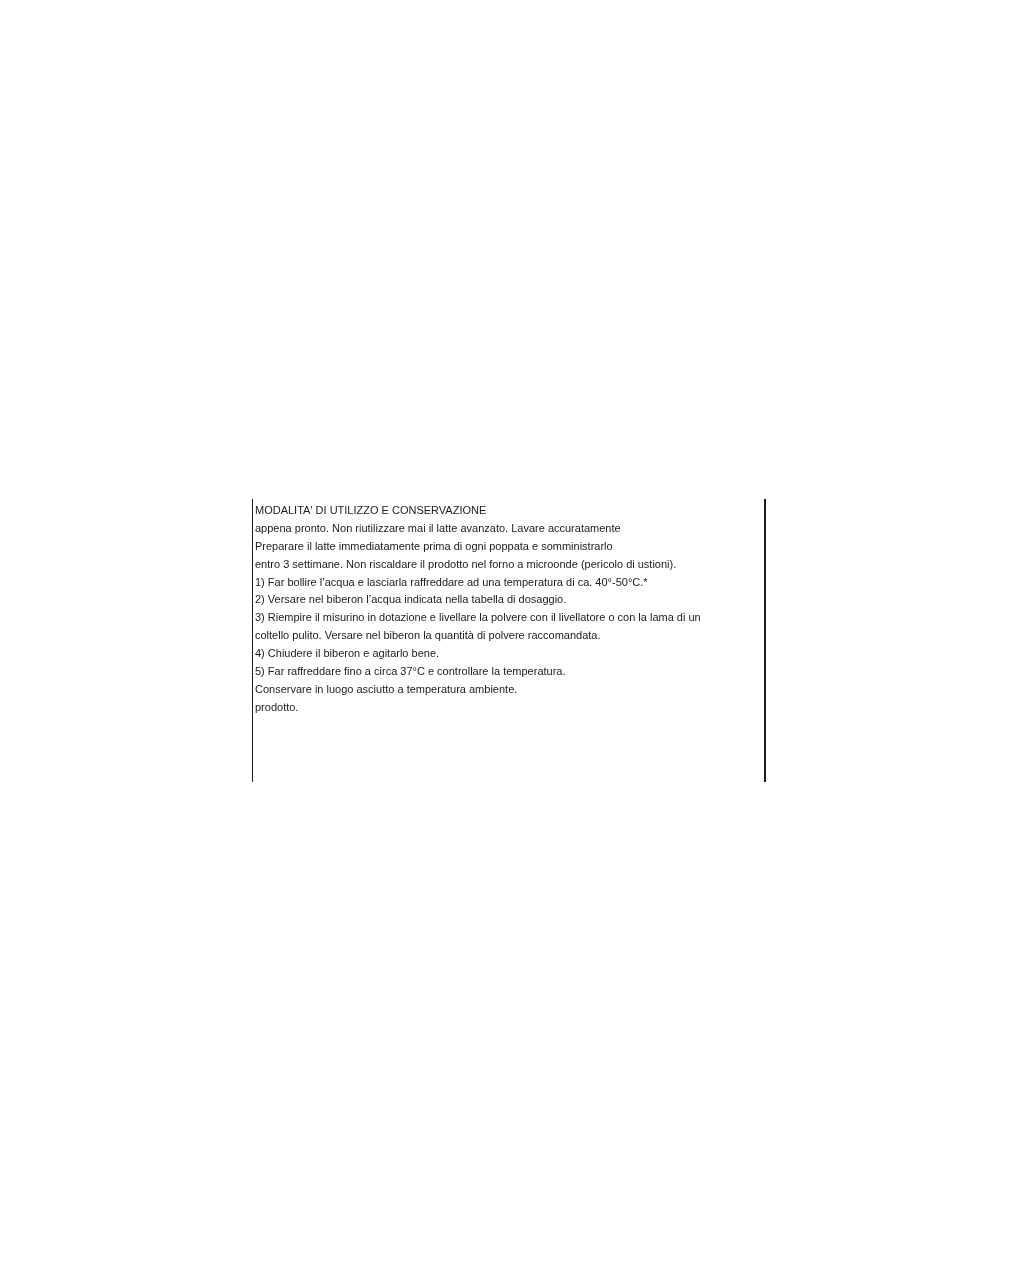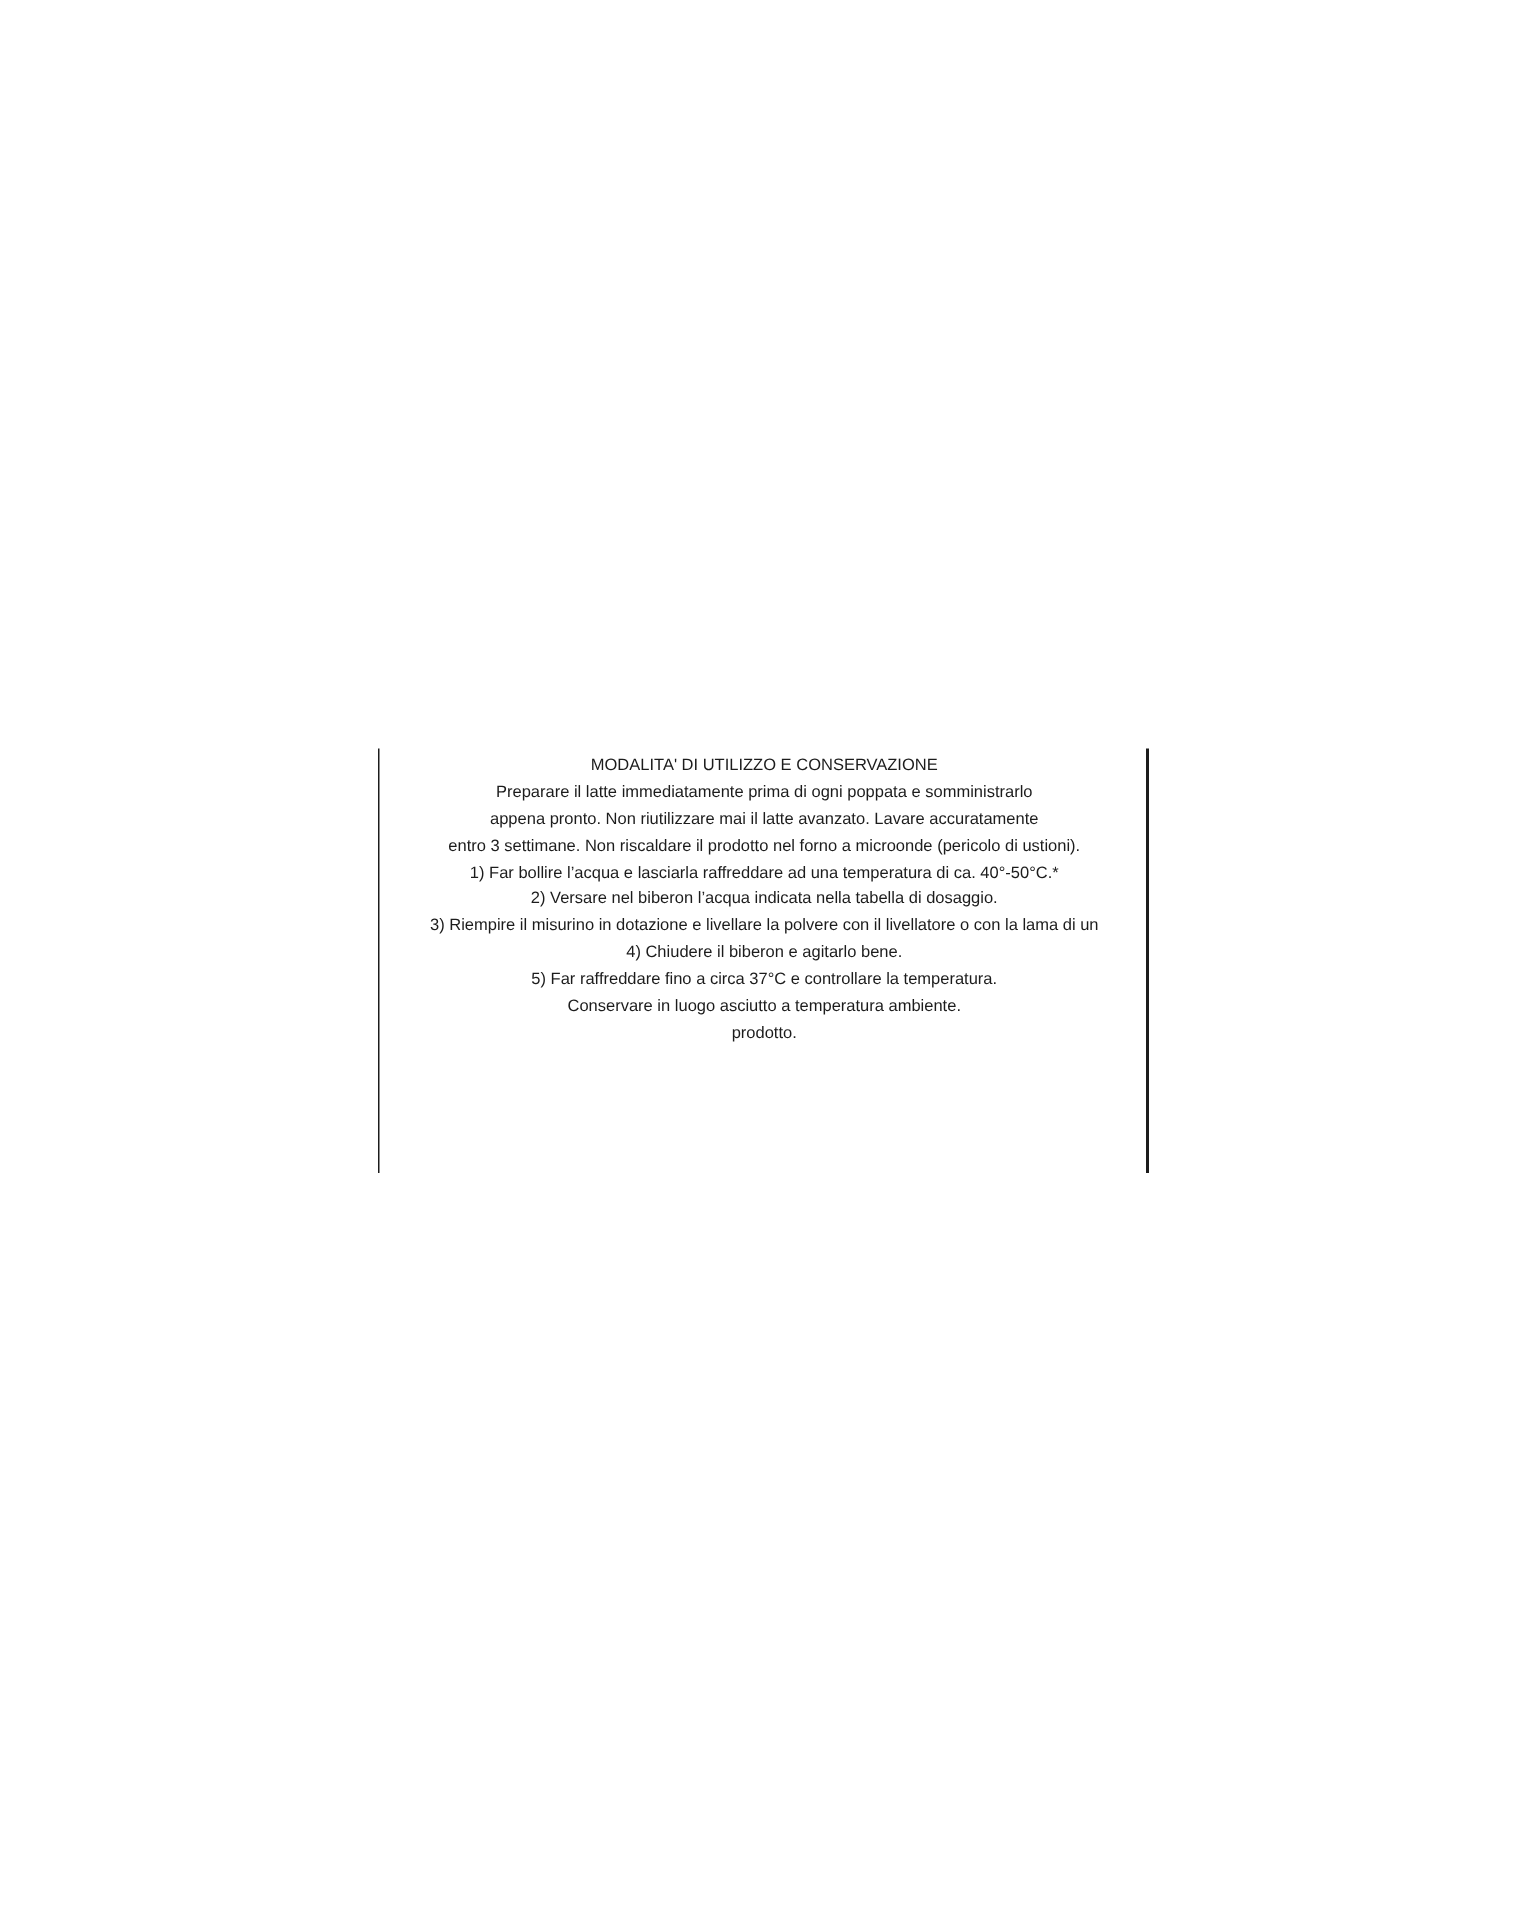--- a/index.html
+++ b/index.html
@@ -26,33 +26,33 @@
     padding: 3px 0 0 2px;
     font-family: "Liberation Sans", "DejaVu Sans", sans-serif;
     font-size: 11px;
     line-height: 17.9px;
     color: #1c1c1c;
     letter-spacing: 0px;
     white-space: nowrap;
   }
   .text-line {
     height: 17.9px;
-    text-align: center;
   }
 </style>
 </head>
 <body>
 
 <div class="page">
   <div class="instructions-block">
     <div class="text-line">MODALITA' DI UTILIZZO E CONSERVAZIONE</div>
+    <div class="text-line">appena pronto. Non riutilizzare mai il latte avanzato. Lavare accuratamente</div>
     <div class="text-line">Preparare il latte immediatamente prima di ogni poppata e somministrarlo</div>
-    <div class="text-line">appena pronto. Non riutilizzare mai il latte avanzato. Lavare accuratamente</div>
     <div class="text-line">entro 3 settimane. Non riscaldare il prodotto nel forno a microonde (pericolo di ustioni).</div>
     <div class="text-line">1) Far bollire l’acqua e lasciarla raffreddare ad una temperatura di ca. 40°-50°C.*</div>
     <div class="text-line">2) Versare nel biberon l’acqua indicata nella tabella di dosaggio.</div>
     <div class="text-line">3) Riempire il misurino in dotazione e livellare la polvere con il livellatore o con la lama di un</div>
+    <div class="text-line">coltello pulito. Versare nel biberon la quantità di polvere raccomandata.</div>
     <div class="text-line">4) Chiudere il biberon e agitarlo bene.</div>
     <div class="text-line">5) Far raffreddare fino a circa 37°C e controllare la temperatura.</div>
     <div class="text-line">Conservare in luogo asciutto a temperatura ambiente.</div>
     <div class="text-line">prodotto.</div>
   </div>
 </div>
 
 </body></html>

